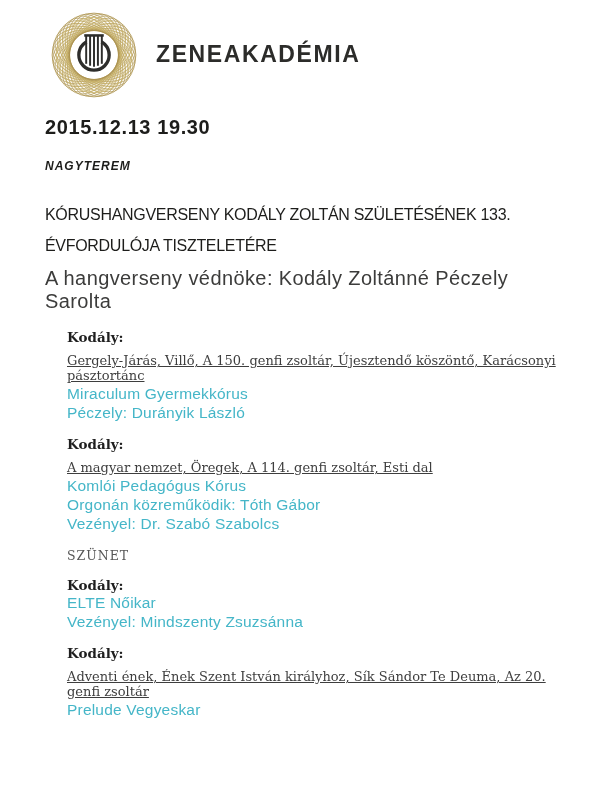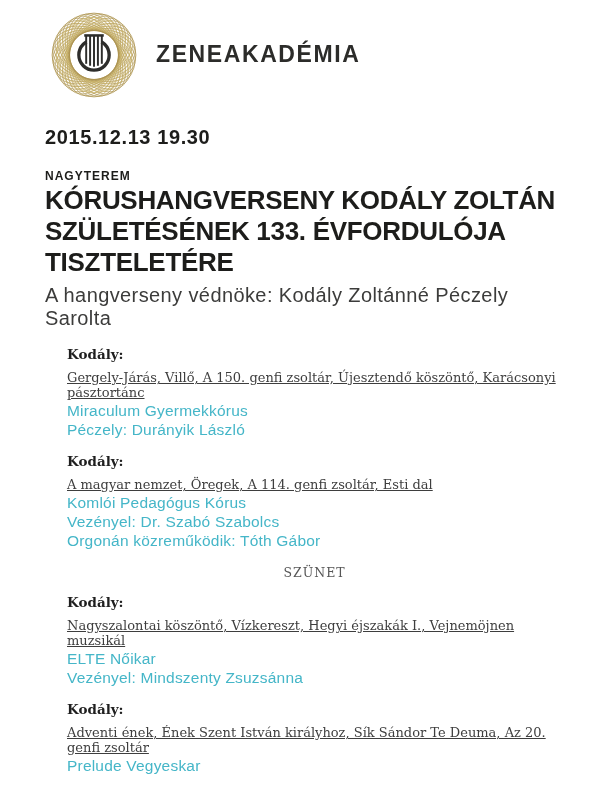--- a/index.html
+++ b/index.html
@@ -17,32 +17,33 @@
   .brand-text{display:flex;flex-direction:column;margin-top:-6px;}
   .brand-name{
     font-size:23px;font-weight:bold;letter-spacing:1.6px;color:#2c2c2a;
   }
   .brand-division{
     font-size:12px;letter-spacing:5.5px;color:#6e6e6e;margin-top:4px;
   }
 
   
   .datetime{
-    margin-top:24px;font-size:20px;font-weight:bold;letter-spacing:0.6px;
+    margin-top:14px;font-size:20px;font-weight:bold;letter-spacing:0.6px;
     color:#1d1d1b;
   }
   .venue{
     margin-top:20px;font-size:12px;font-weight:bold;letter-spacing:1px;
     color:#1d1d1b;
+    font-style:italic;
   }
 
   
   .title{
-    margin-top:2px;width:525px;
-    font-size:26px;line-height:31px;font-weight:bold;letter-spacing:-0.3px;
+    margin-top:26px;width:525px;
+    font-size:16px;line-height:31px;font-weight:normal;letter-spacing:-0.3px;
     color:#1d1d1b;
   }
   .patron{
     margin-top:6px;font-size:20px;letter-spacing:0.4px;color:#3c3c3b;
   }
 
   
   .program{margin-top:16px;margin-left:22px;}
   .composer{
     font-family:"DejaVu Serif",serif;font-weight:bold;
@@ -51,21 +52,21 @@
   .works{
     font-family:"DejaVu Serif",serif;font-size:13px;color:#3e3e3e;
     margin-top:8px;margin-bottom:1px;text-decoration:underline;
   }
   .performer{
     font-size:15.5px;line-height:19px;color:#45b6c8;
     letter-spacing:0.2px;cursor:pointer;
   }
   .intermission{
     font-family:"DejaVu Serif",serif;font-size:12.5px;letter-spacing:1px;
-    color:#565656;margin-top:15px;margin-bottom:2px;text-align:center;
+    color:#565656;margin-top:15px;margin-bottom:2px;
   }
 </style>
 </head>
 <body>
 
 <div class="page">
 
   <div class="brand-row">
     <div class="logo">
       <svg viewBox="0 0 92 88" width="92" height="86" aria-hidden="true">
@@ -135,29 +136,28 @@
       <div class="composer">Kodály:</div>
       <div class="works">Gergely-Járás, Villő, A 150. genfi zsoltár, Újesztendő köszöntő, Karácsonyi pásztortánc</div>
       <div class="performer">Miraculum Gyermekkórus</div>
       <div class="performer">Péczely: Durányik László</div>
     </div>
 
     <div class="section">
       <div class="composer">Kodály:</div>
       <div class="works">A magyar nemzet, Öregek, A 114. genfi zsoltár, Esti dal</div>
       <div class="performer">Komlói Pedagógus Kórus</div>
+      <div class="performer">Orgonán közreműködik: Tóth Gábor</div>
       <div class="performer">Vezényel: Dr. Szabó Szabolcs</div>
-      <div class="performer">Orgonán közreműködik: Tóth Gábor</div>
     </div>
 
     <div class="intermission">SZÜNET</div>
 
     <div class="section">
       <div class="composer">Kodály:</div>
-      <div class="works">Nagyszalontai köszöntő, Vízkereszt, Hegyi éjszakák I., Vejnemöjnen muzsikál</div>
       <div class="performer">ELTE Nőikar</div>
       <div class="performer">Vezényel: Mindszenty Zsuzsánna</div>
     </div>
 
     <div class="section">
       <div class="composer">Kodály:</div>
       <div class="works">Adventi ének, Ének Szent István királyhoz, Sík Sándor Te Deuma, Az 20. genfi zsoltár</div>
       <div class="performer">Prelude Vegyeskar</div>
 
     </div>

